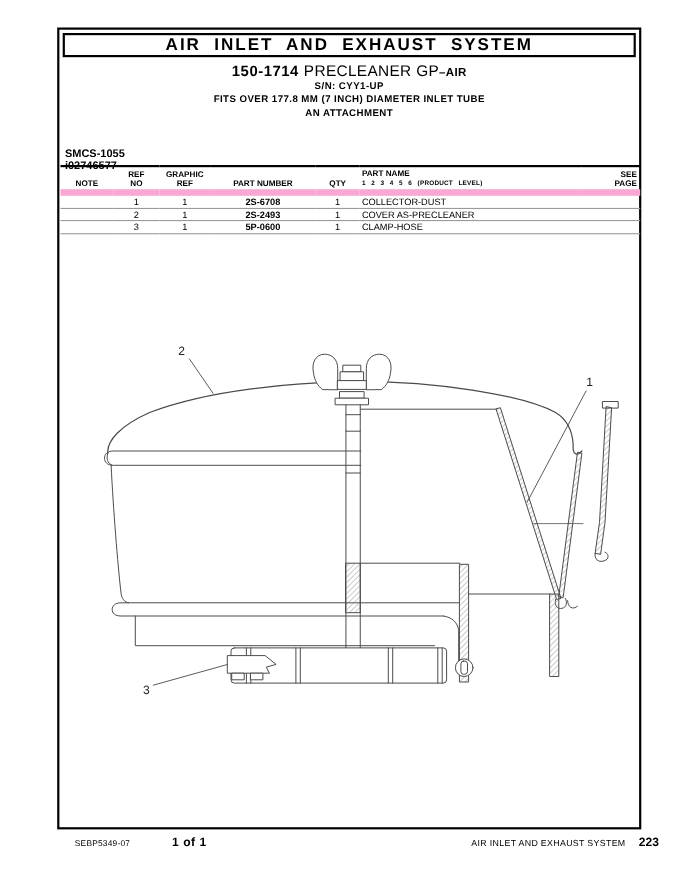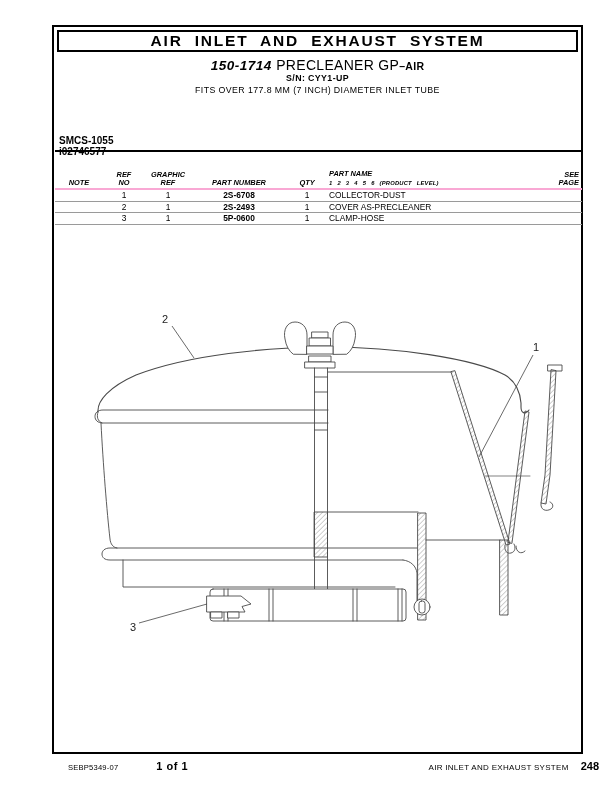--- a/index.html
+++ b/index.html
@@ -13,37 +13,37 @@
   }
   .title-box {
     position:absolute; left:3px; right:3px; top:3px; height:22px;
     border:2px solid #000; box-sizing:border-box;
     display:flex; align-items:center; justify-content:center;
   }
   .title-box .t {
     font-weight:bold; font-size:15.5px; letter-spacing:1.8px; word-spacing:6px; white-space:nowrap;
   }
   .subtitle { position:absolute; left:0; right:0; top:29px; text-align:center; white-space:nowrap; }
-  .subtitle .num { font-weight:bold; font-style:italic; font-size:13.5px; letter-spacing:0.5px; }
+  .subtitle .num { font-weight:bold; font-size:13.5px; letter-spacing:0.5px; }
   .subtitle .nam { font-weight:normal; font-size:14px; letter-spacing:0.3px; }
   .subtitle .suf { font-weight:bold; font-size:10.5px; letter-spacing:0.3px;text-align:center; }
   .serial { position:absolute; left:0; right:0; top:46px; text-align:center; font-weight:bold; font-size:8.8px; letter-spacing:0.4px; }
   .notes { position:absolute; left:0; right:0; top:58px; text-align:center; }
-  .notes div { font-weight:normal; font-size:8.8px; line-height:11.6px; letter-spacing:0.4px;text-align:center; }
+  .notes div { font-weight:bold; font-size:8.8px; line-height:11.6px; letter-spacing:0.4px;text-align:center; }
   .smcs-row {
     position:absolute; left:5px; right:5px; top:108px;
     display:flex; justify-content:space-between; font-weight:bold; font-size:10px;flex-direction:column;
   }
   
   .tablewrap { position:absolute; left:1px; right:1px; top:123px; }
   table { border-collapse:collapse; width:100%; table-layout:fixed; }
   thead td {
-    border-top:2px solid #000; border-bottom:2px solid #f9a8d4;
+    border-top:2px solid #000; border-bottom:6px solid #f9a8d4;
     vertical-align:bottom; font-size:7.4px; font-weight:bold;
-    line-height:8.2px; padding:18px 0 1px 0; white-space:nowrap;font-style:italic;
+    line-height:8.2px; padding:2px 0 1px 0; white-space:nowrap;
   }
   tbody td { font-size:8.4px; line-height:10.5px; height:10px; padding:0; white-space:nowrap; }
   tbody tr + tr td { border-top:1px solid #9a9a9a; }
   tbody tr:last-child td { border-bottom:1px solid #9a9a9a; }
   .c { text-align:center; }
   .l { text-align:left; padding-left:2px; }
   .r { text-align:right; padding-right:3px; }
   .bold { font-weight:bold; }
   .plevel { font-size:5.8px; font-weight:bold; word-spacing:3.2px; letter-spacing:0.2px; margin-top:1px; }
   
@@ -76,20 +76,21 @@
 
   <div class="subtitle">
     <span class="num">150-1714</span>
     <span class="nam">PRECLEANER GP</span><span class="suf">–AIR</span>
   </div>
 
   <div class="serial">S/N: CYY1-UP</div>
 
   <div class="notes">
     <div>FITS OVER 177.8 MM (7 INCH) DIAMETER INLET TUBE</div>
+    <div>AN ATTACHMENT</div>
   </div>
 
   <div class="smcs-row">
     <span>SMCS-1055</span>
     <span>i02746577</span>
   </div>
 
   <div class="tablewrap">
     <table>
       <colgroup>
@@ -254,15 +255,15 @@
 
 </div>
 
 <div class="footer">
   <div class="grp">
     <span class="f-media">SEBP5349-07</span>
     <span class="f-pageof">1 of 1</span>
   </div>
   <div class="grp">
     <span class="f-section">AIR INLET AND EXHAUST SYSTEM</span>
-    <span class="f-pagenum">248</span>
+    <span class="f-pagenum">223</span>
   </div>
 </div>
 
 </body></html>

